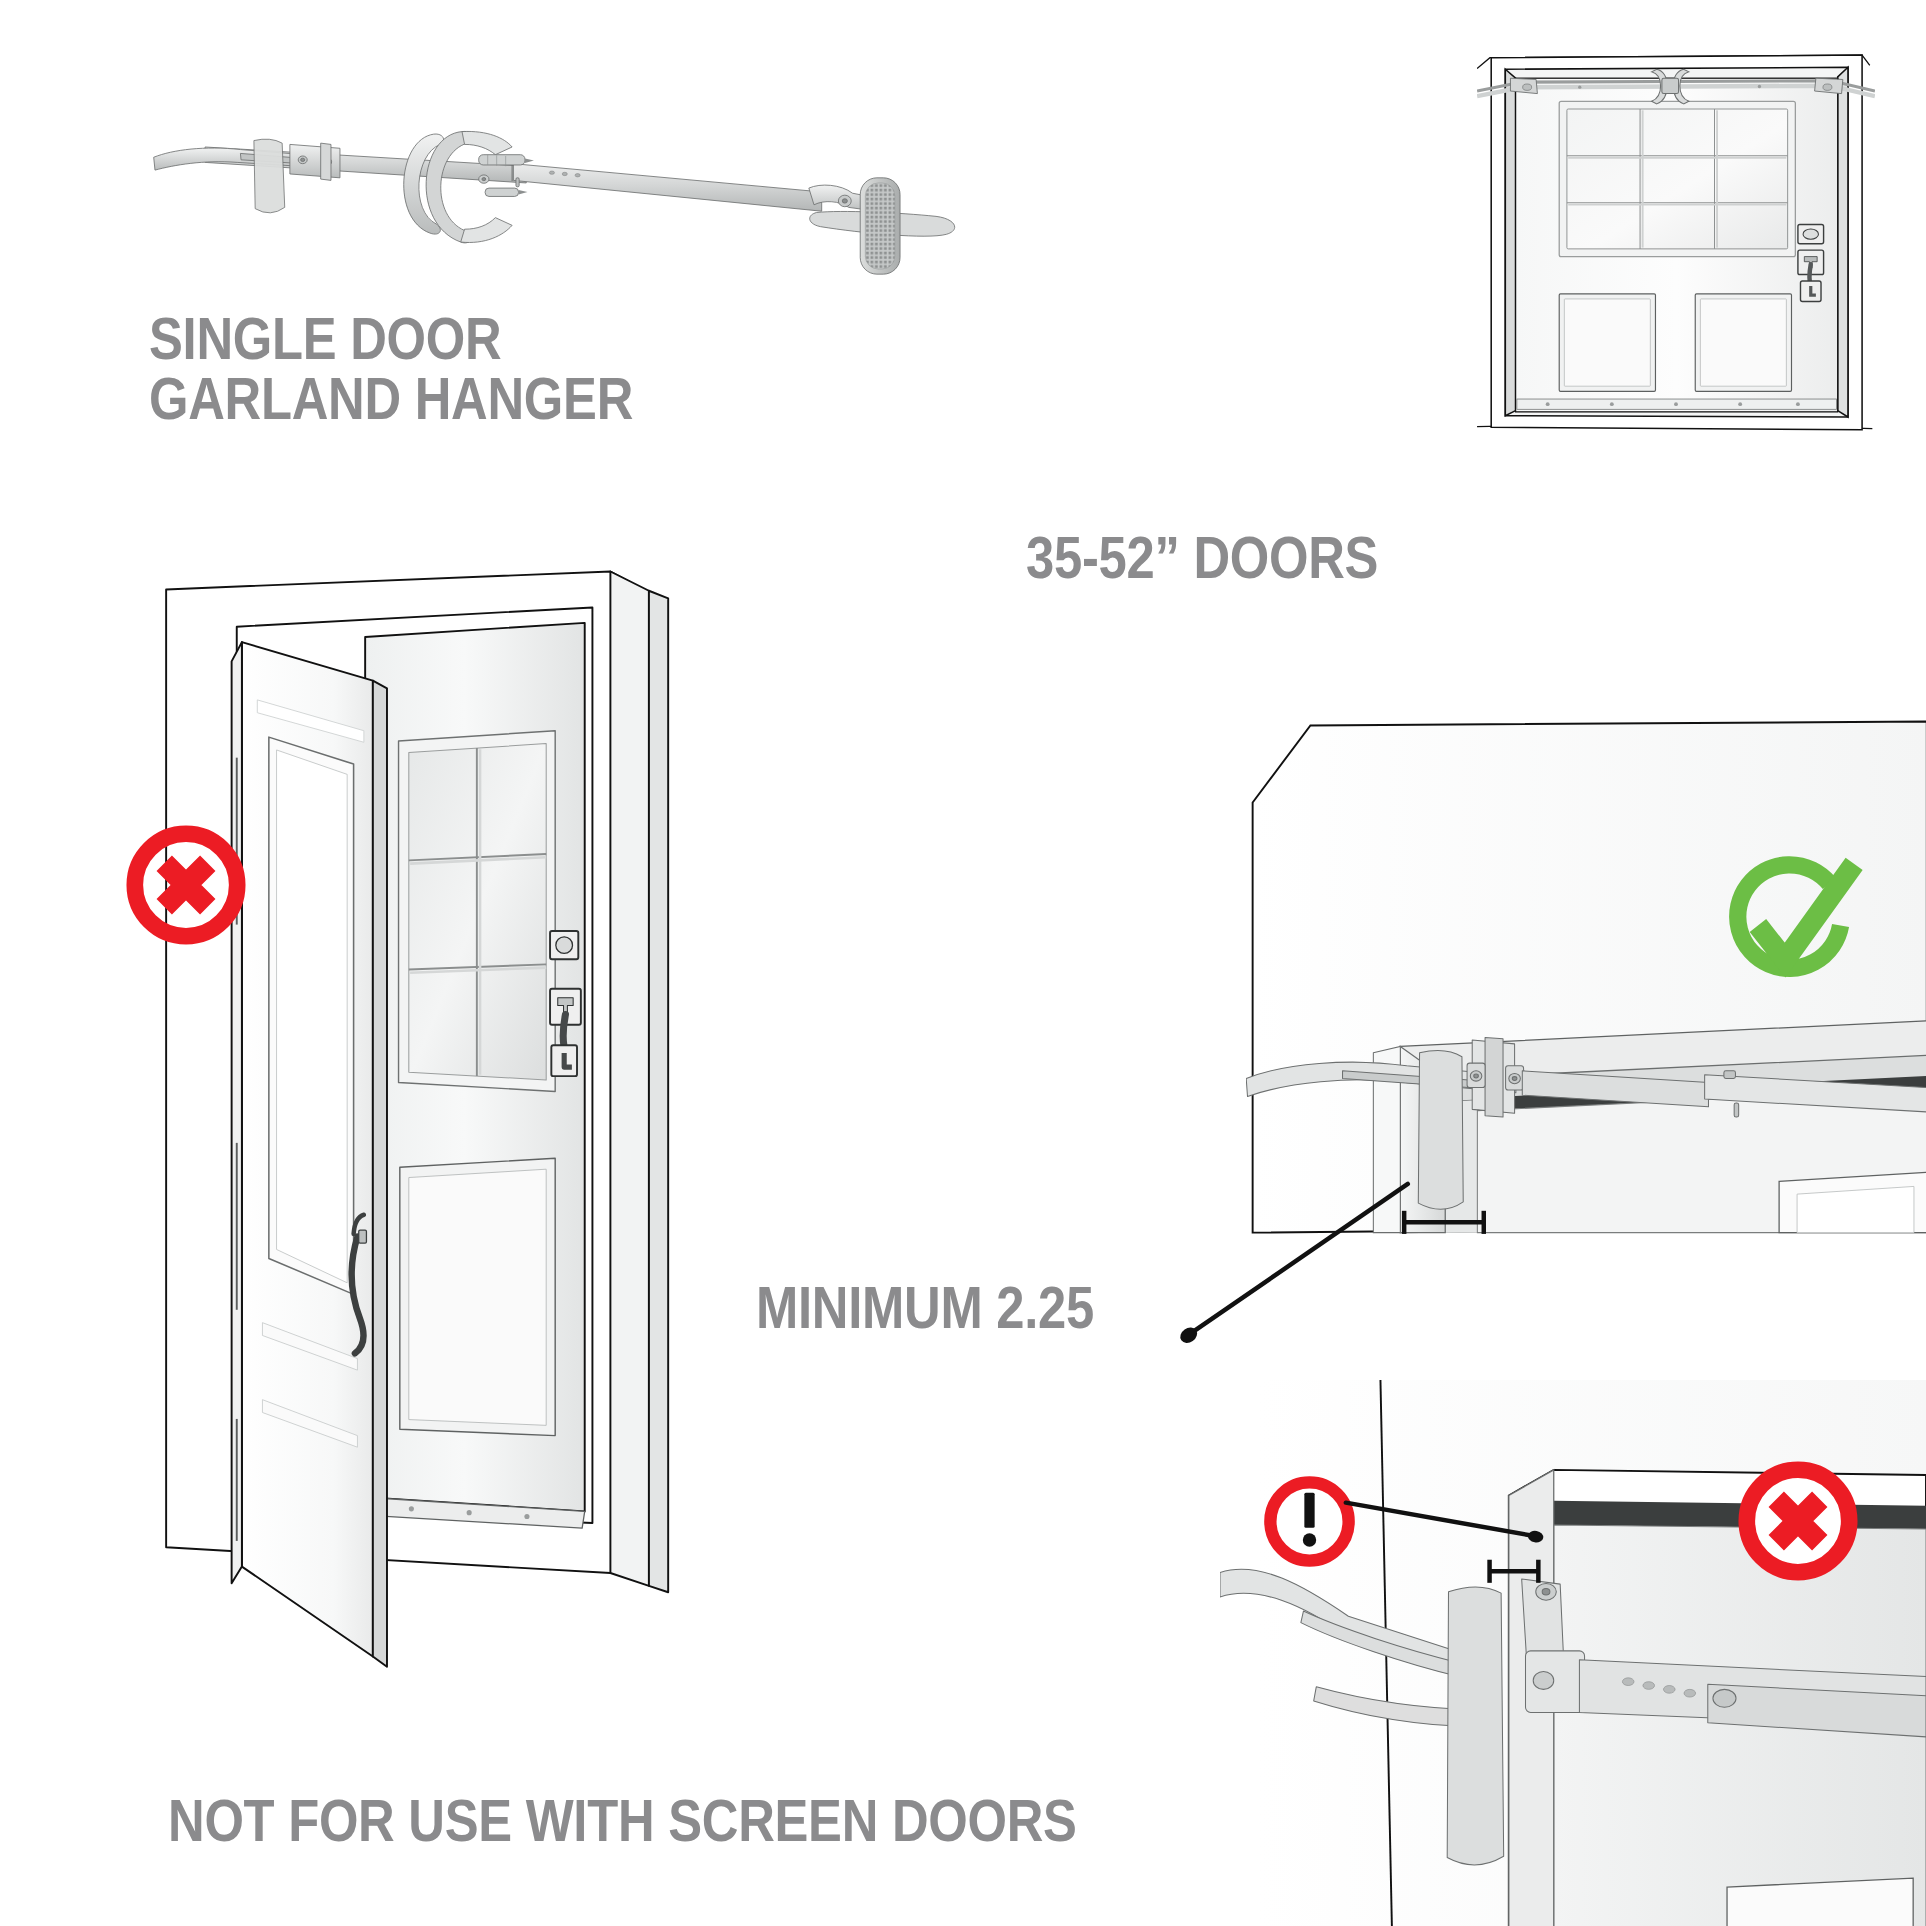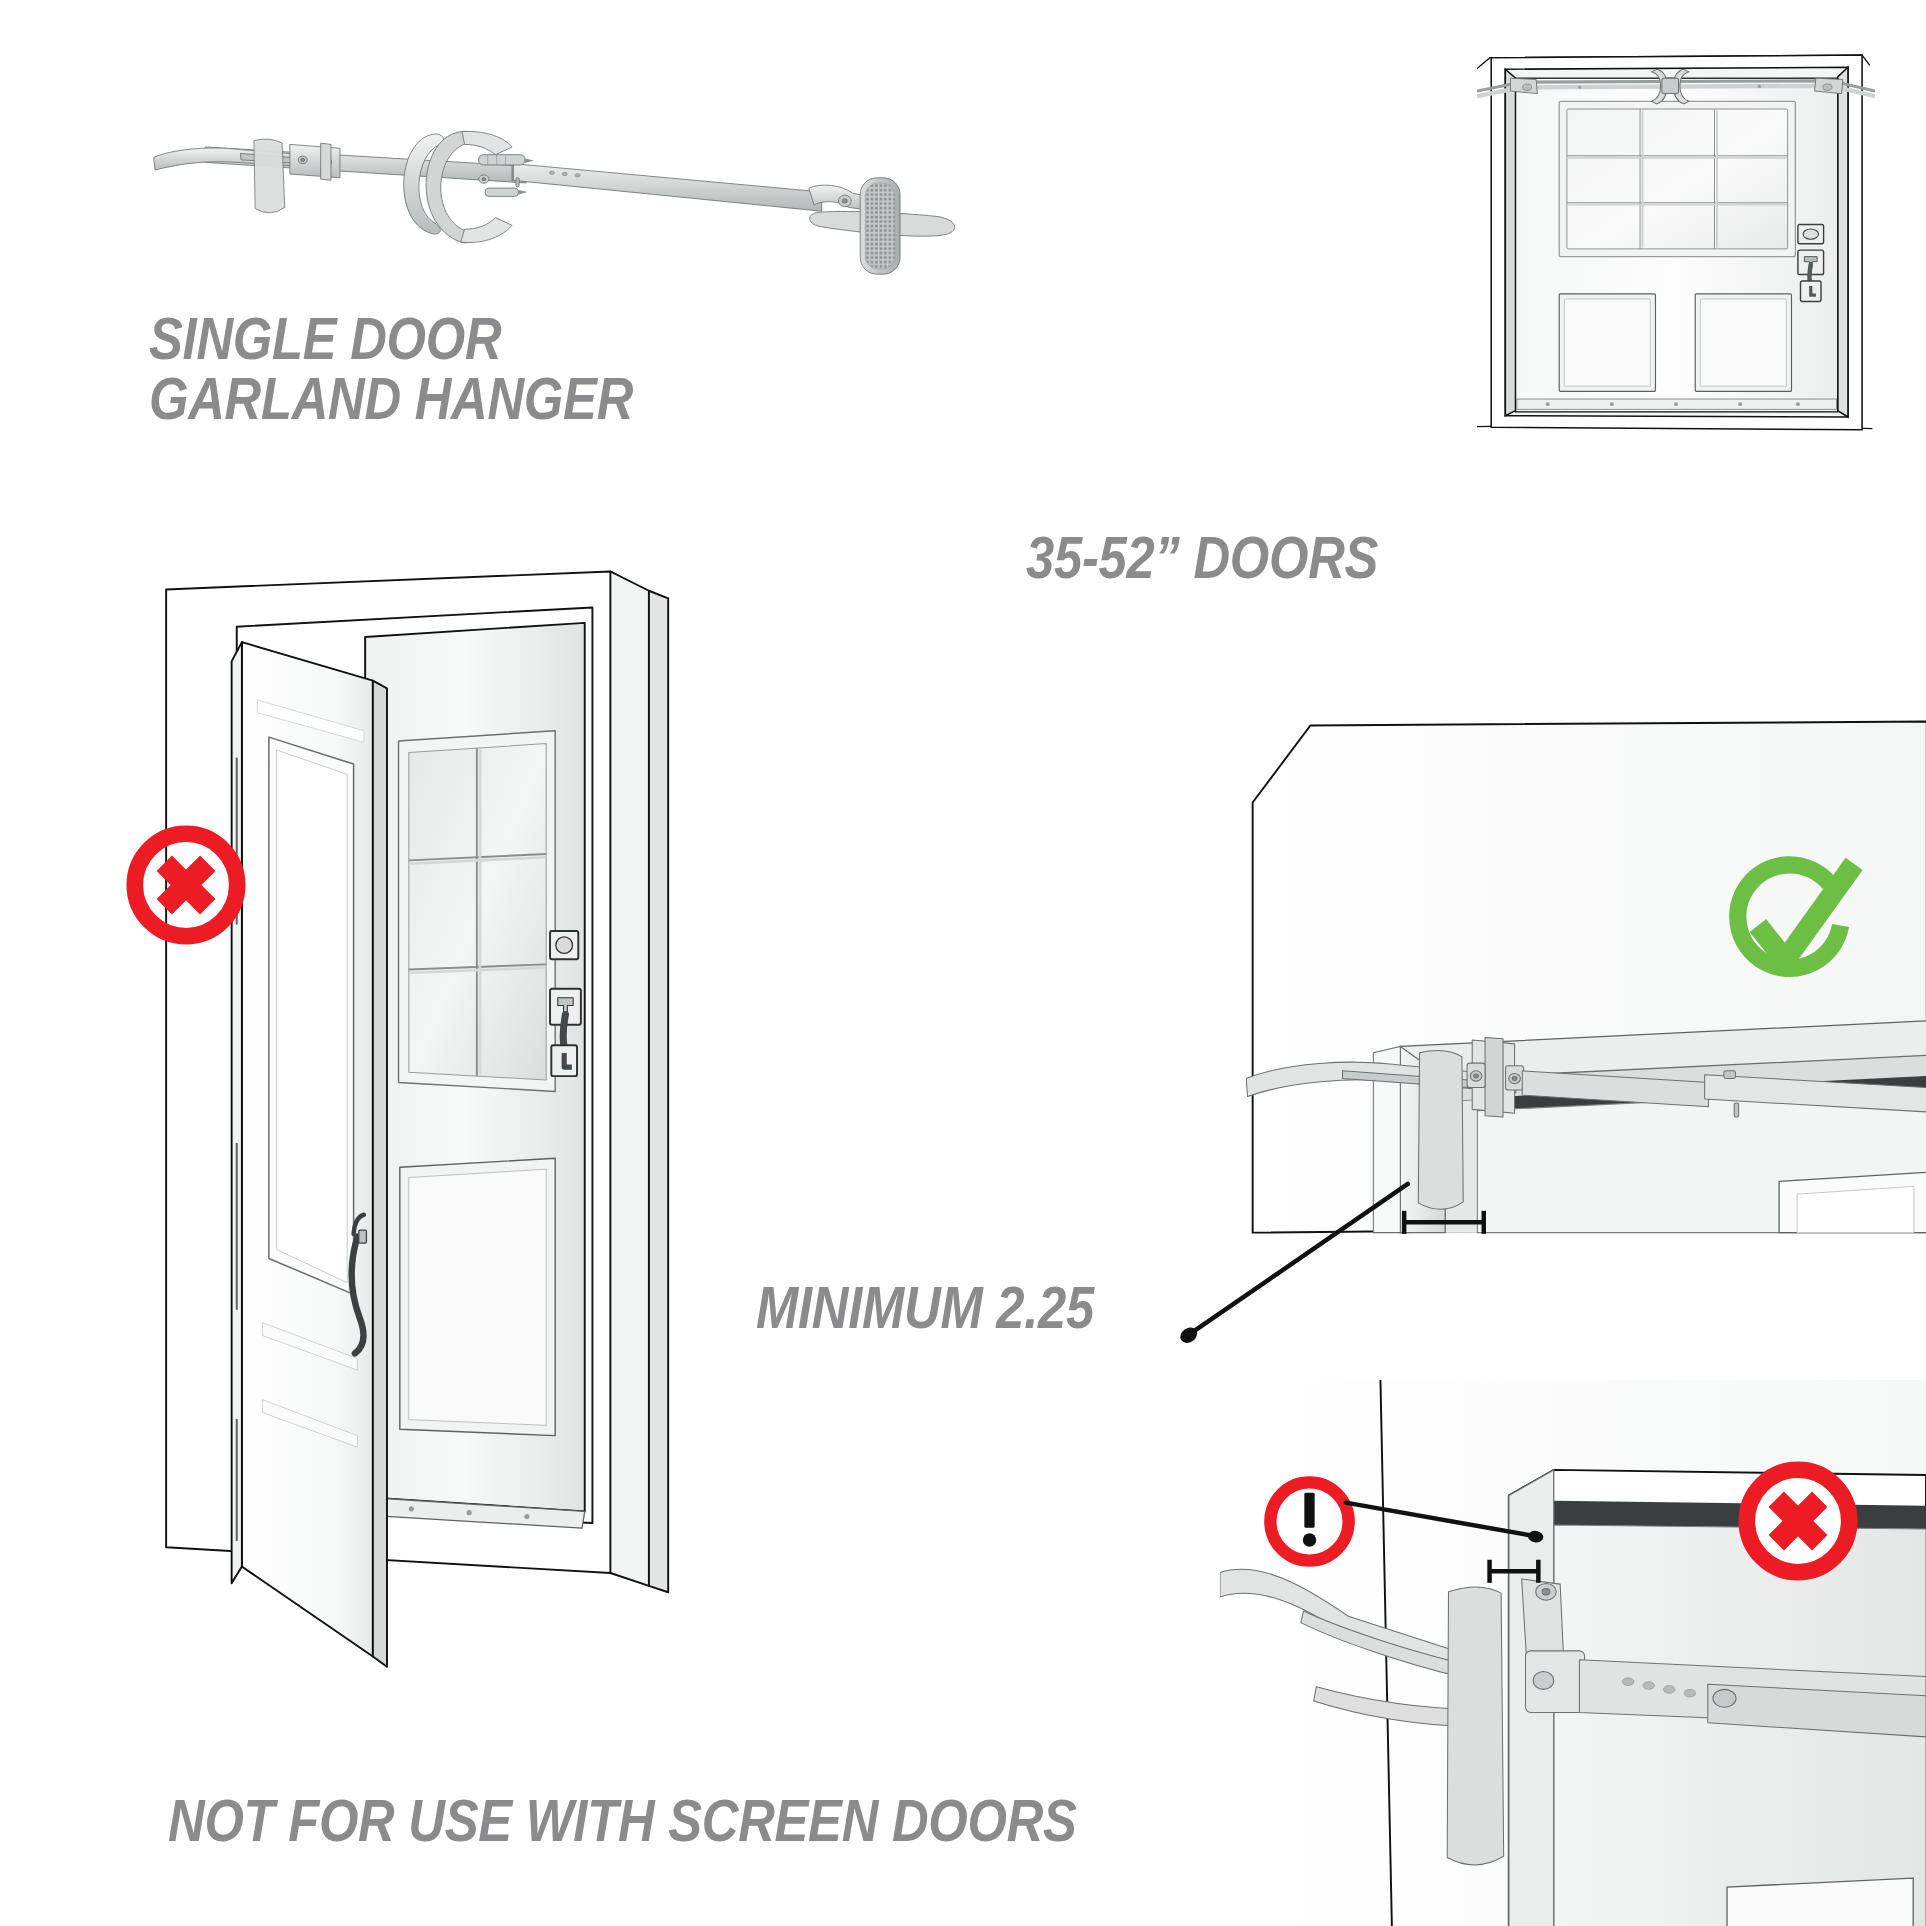--- a/index.html
+++ b/index.html
@@ -2,21 +2,21 @@
 <html style="font-size:10.3px"><head>
 <meta charset="utf-8">
 <title>Single Door Garland Hanger — Instruction Sheet</title>
 <style>
   html,body{margin:0;padding:0;background:#fff;}
   body{
     width:1926px;height:1926px;position:relative;overflow:hidden;
     font-family:"Liberation Sans", sans-serif;
     background:#ffffff;
   }
-  .stage{position:absolute;inset:0;font-style:italic;}
+  .stage{position:absolute;inset:0;}
   .abs{position:absolute;}
 
   
   .hdl{
     color:#8b8b8d;
     font-weight:bold;
     letter-spacing:-0.3px;
     line-height:1.02;
     white-space:pre-line;
     transform-origin:left top;

